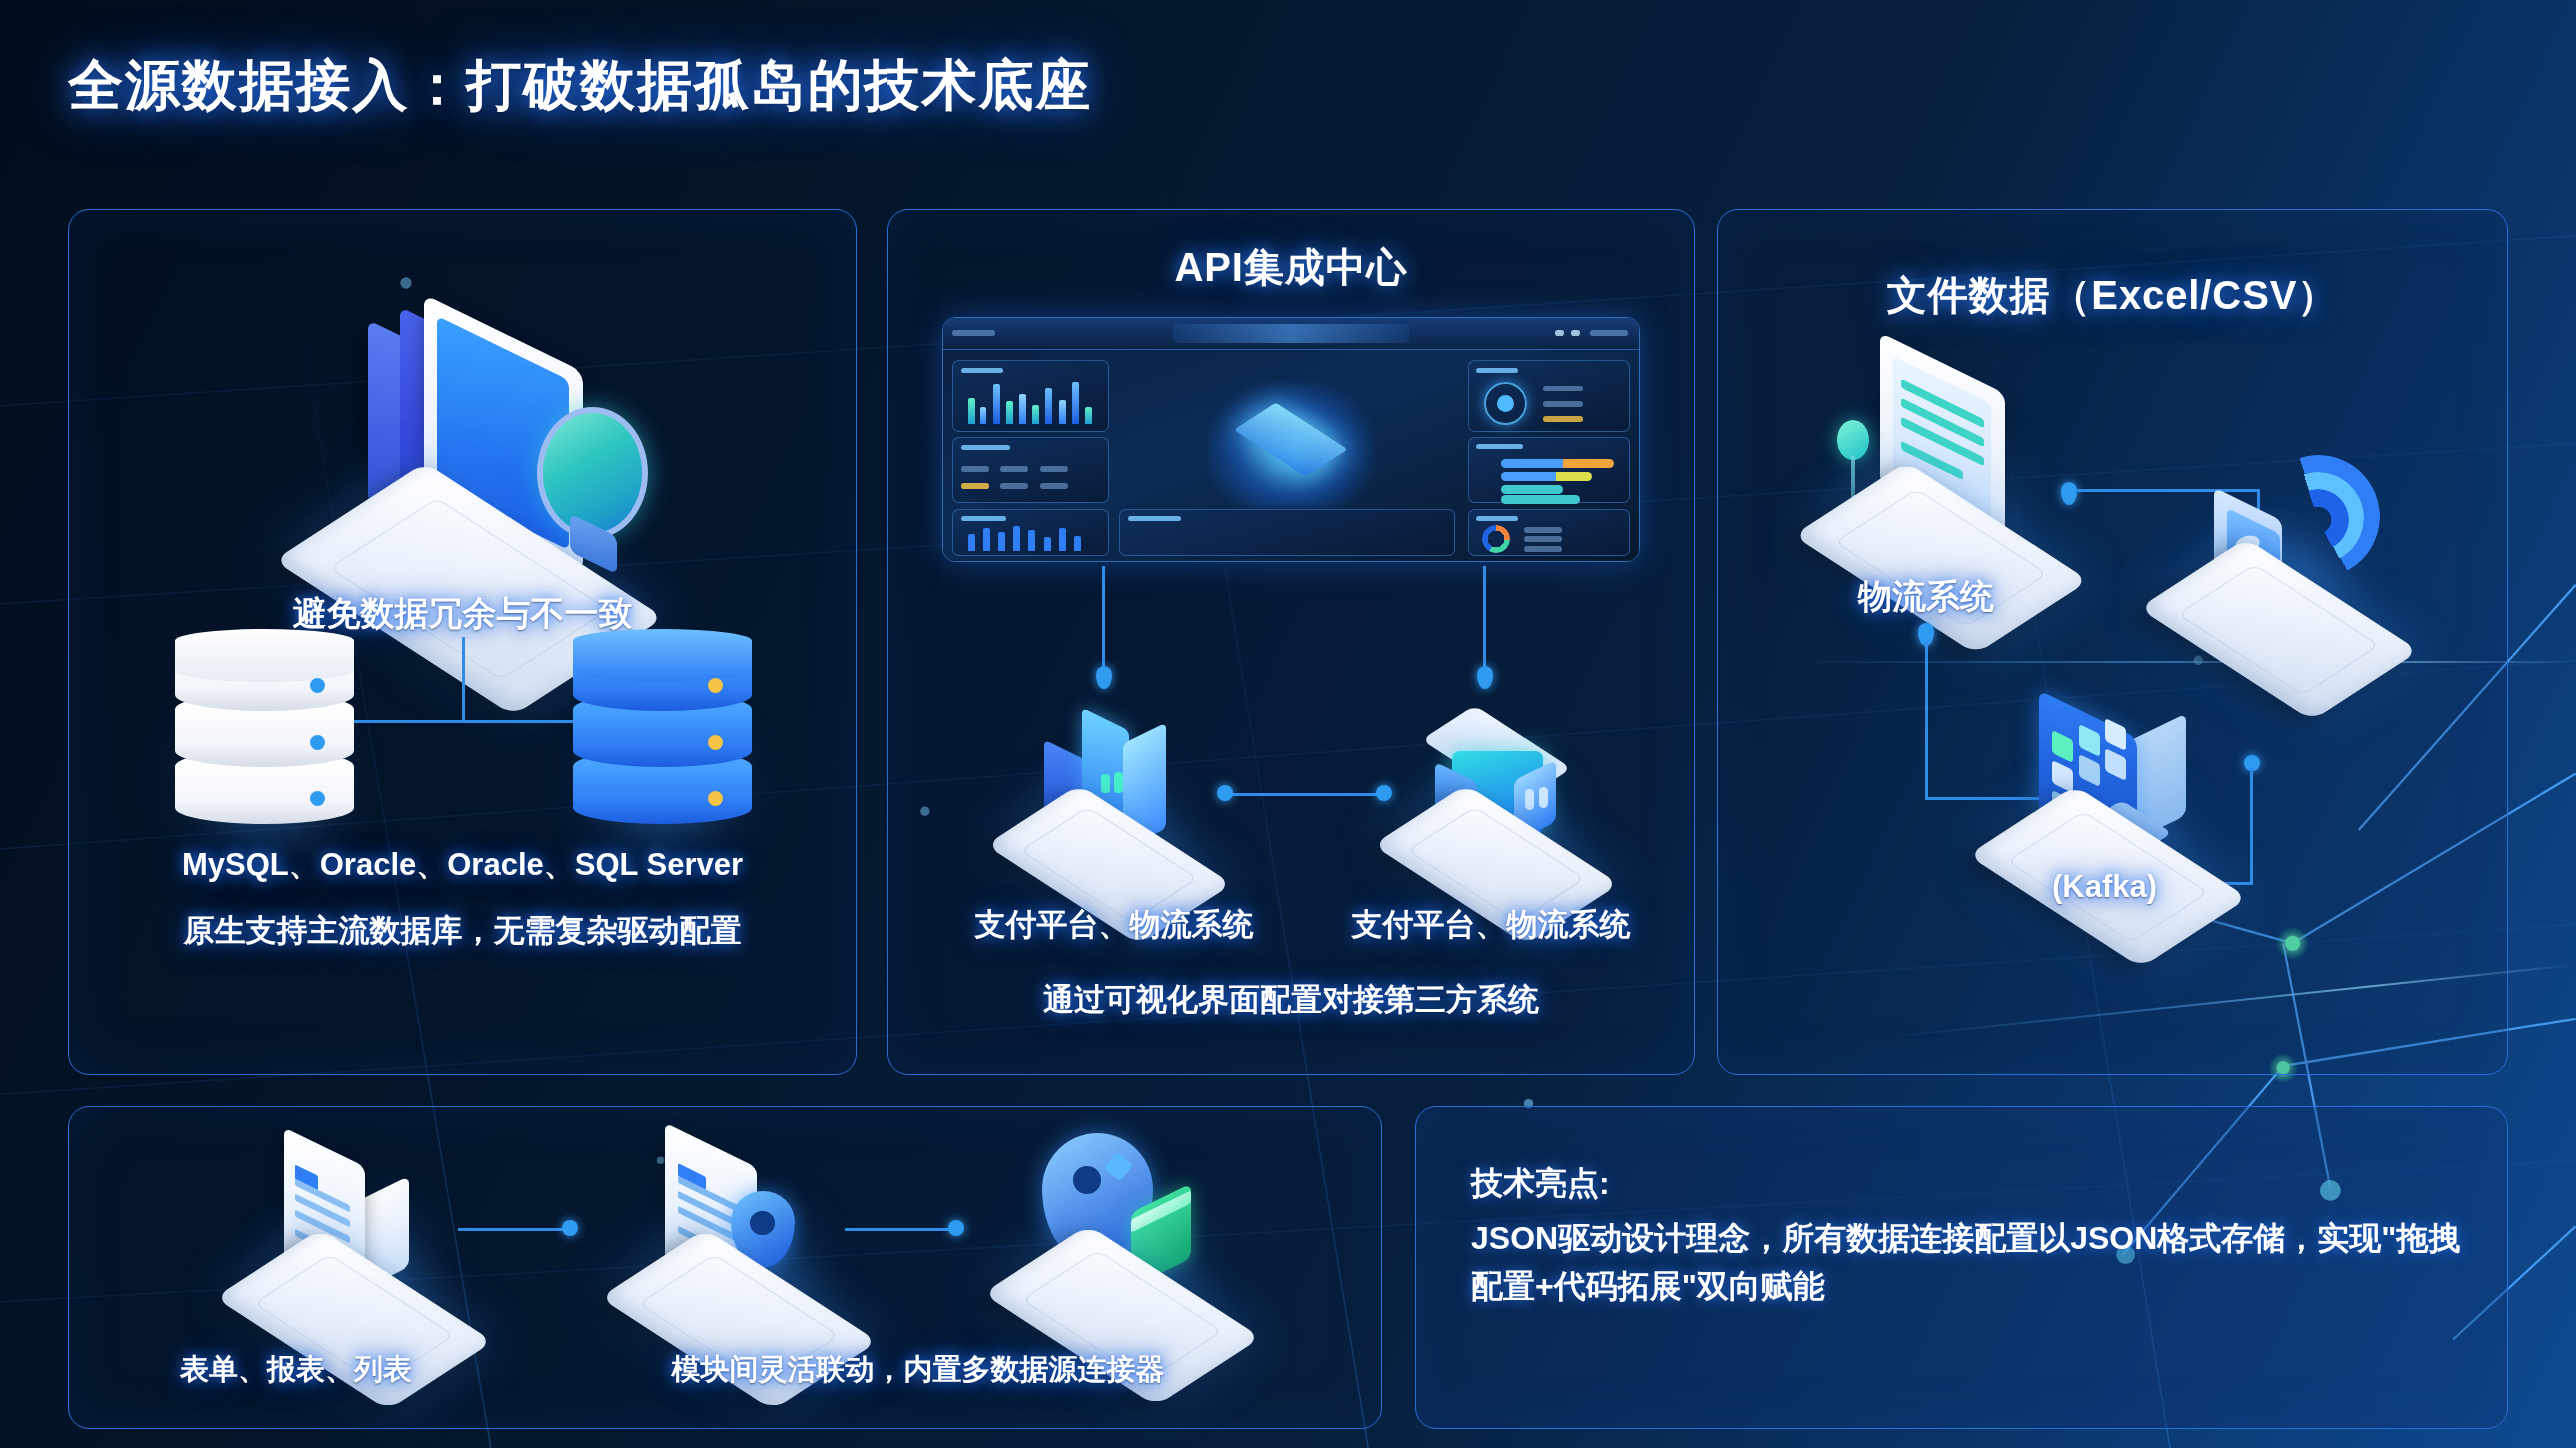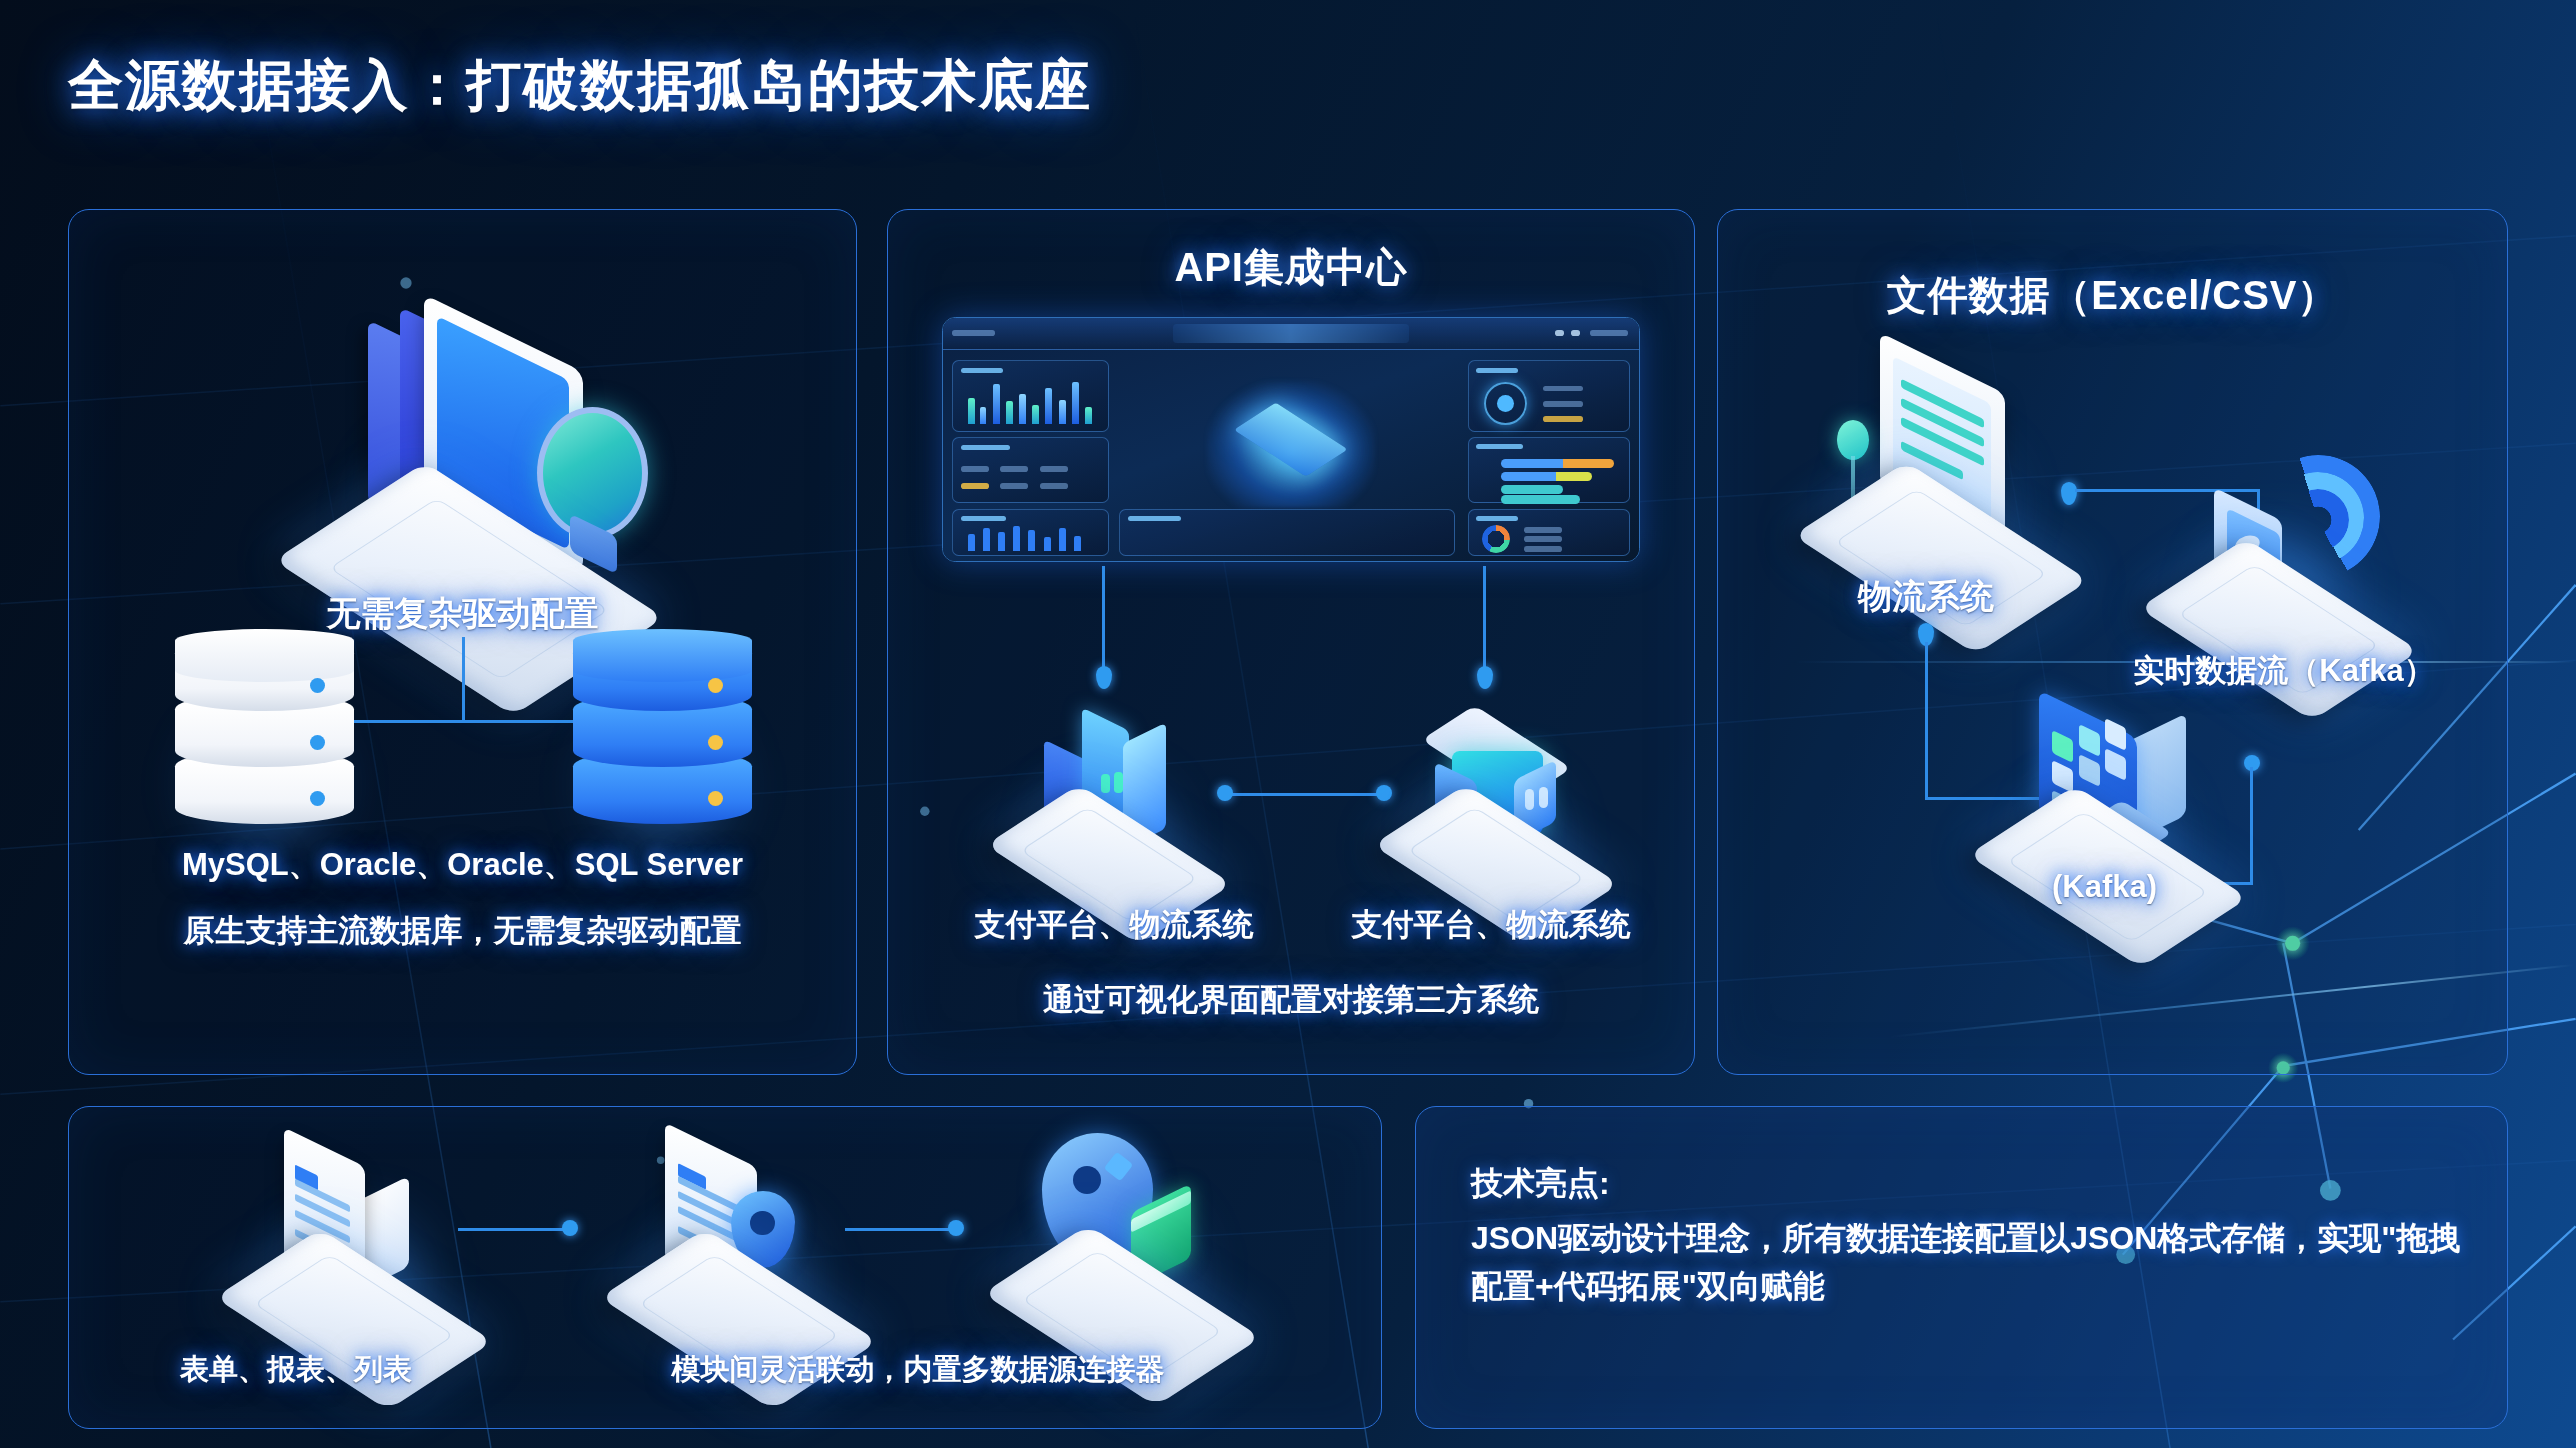--- a/index.html
+++ b/index.html
@@ -208,21 +208,21 @@
                 background:linear-gradient(160deg,#6ba4ef,#3c73d8); border-radius:7.5px; transform:skewY(26deg);"></div>
 
     <div style="position:absolute; left:176px; top:225px; width:102px; height:59px; border-radius:9.4px;
                 background:linear-gradient(160deg,#87b8f3,#5a94e8); transform:rotate(45deg) skew(-12deg,-12deg);"></div>
 
     <div class="plat" style="top:185px; width:279px; height:176px;">
       <div class="plat-in"></div>
     </div>
   </div>
 
-  <div class="cap cap-lg" style="left:0; right:0; top:381px;">无需复杂驱动配置</div>
+  <div class="cap cap-lg" style="left:0; right:0; top:381px;">避免数据冗余与不一致</div>
 
   <div class="vline" style="left:393px; top:427px; height:85px;"></div>
   <div class="hline" style="left:224px; top:510px; width:332px;"></div>
   <div class="dot" style="left:215px; top:502px;"></div>
   <div class="dot" style="left:547px; top:502px;"></div>
 
   <div class="cyl" style="left:106px; top:419px; width:179px; height:189px;">
     <div class="glow" style="left:-9.4px; top:85px; width:198px; height:142px;"></div>
     <div class="seg" style="top:121px; height:74px; background:linear-gradient(180deg,#1e2a3a 0%, #ffffff 14%, #f2f5fa 70%, #d5dde9 100%);"></div>
     <div class="seg" style="top:64px;  height:74px; background:linear-gradient(180deg,#1e2a3a 0%, #ffffff 14%, #f2f5fa 70%, #d5dde9 100%);"></div>
@@ -428,21 +428,20 @@
                 background:linear-gradient(160deg,#d7e9ff,#9cc7f8); transform:skewY(26deg);"></div>
     <div style="position:absolute; left:66px; top:79px; width:53px; height:62px; border-radius:5.7px;
                 background:linear-gradient(160deg,#7fc0ff,#3a86f0); transform:skewY(26deg);"></div>
     <div style="position:absolute; left:74px; top:94px; width:24.5px; height:17px; border-radius:50%;
                 background:rgba(235,245,255,.9); transform:rotate(-18deg);"></div>
     <div class="plat" style="top:125px; width:202px; height:125px;">
         <div class="plat-in"></div>
       </div>
   </div>
 
-  <div class="cap cap-md" style="left:330px; width:472px; top:440px;">实时数据流（Kafka）</div>
 
   <div class="pin" style="left:200px; top:413px;"></div>
   <div class="vline" style="left:207px; top:432px; height:157px;"></div>
   <div class="hline" style="left:207px; top:587px; width:115px;"></div>
   <div class="dot" style="left:526px; top:545px;"></div>
   <div class="vline" style="left:532px; top:557px; height:117px;"></div>
   <div class="hline" style="left:436px; top:672px; width:99px;"></div>
 
   <div class="iso" style="left:272px; top:483px; width:236px; height:208px;">
     <div class="glow" style="left:19px; top:81px; width:198px; height:132px;"></div>

